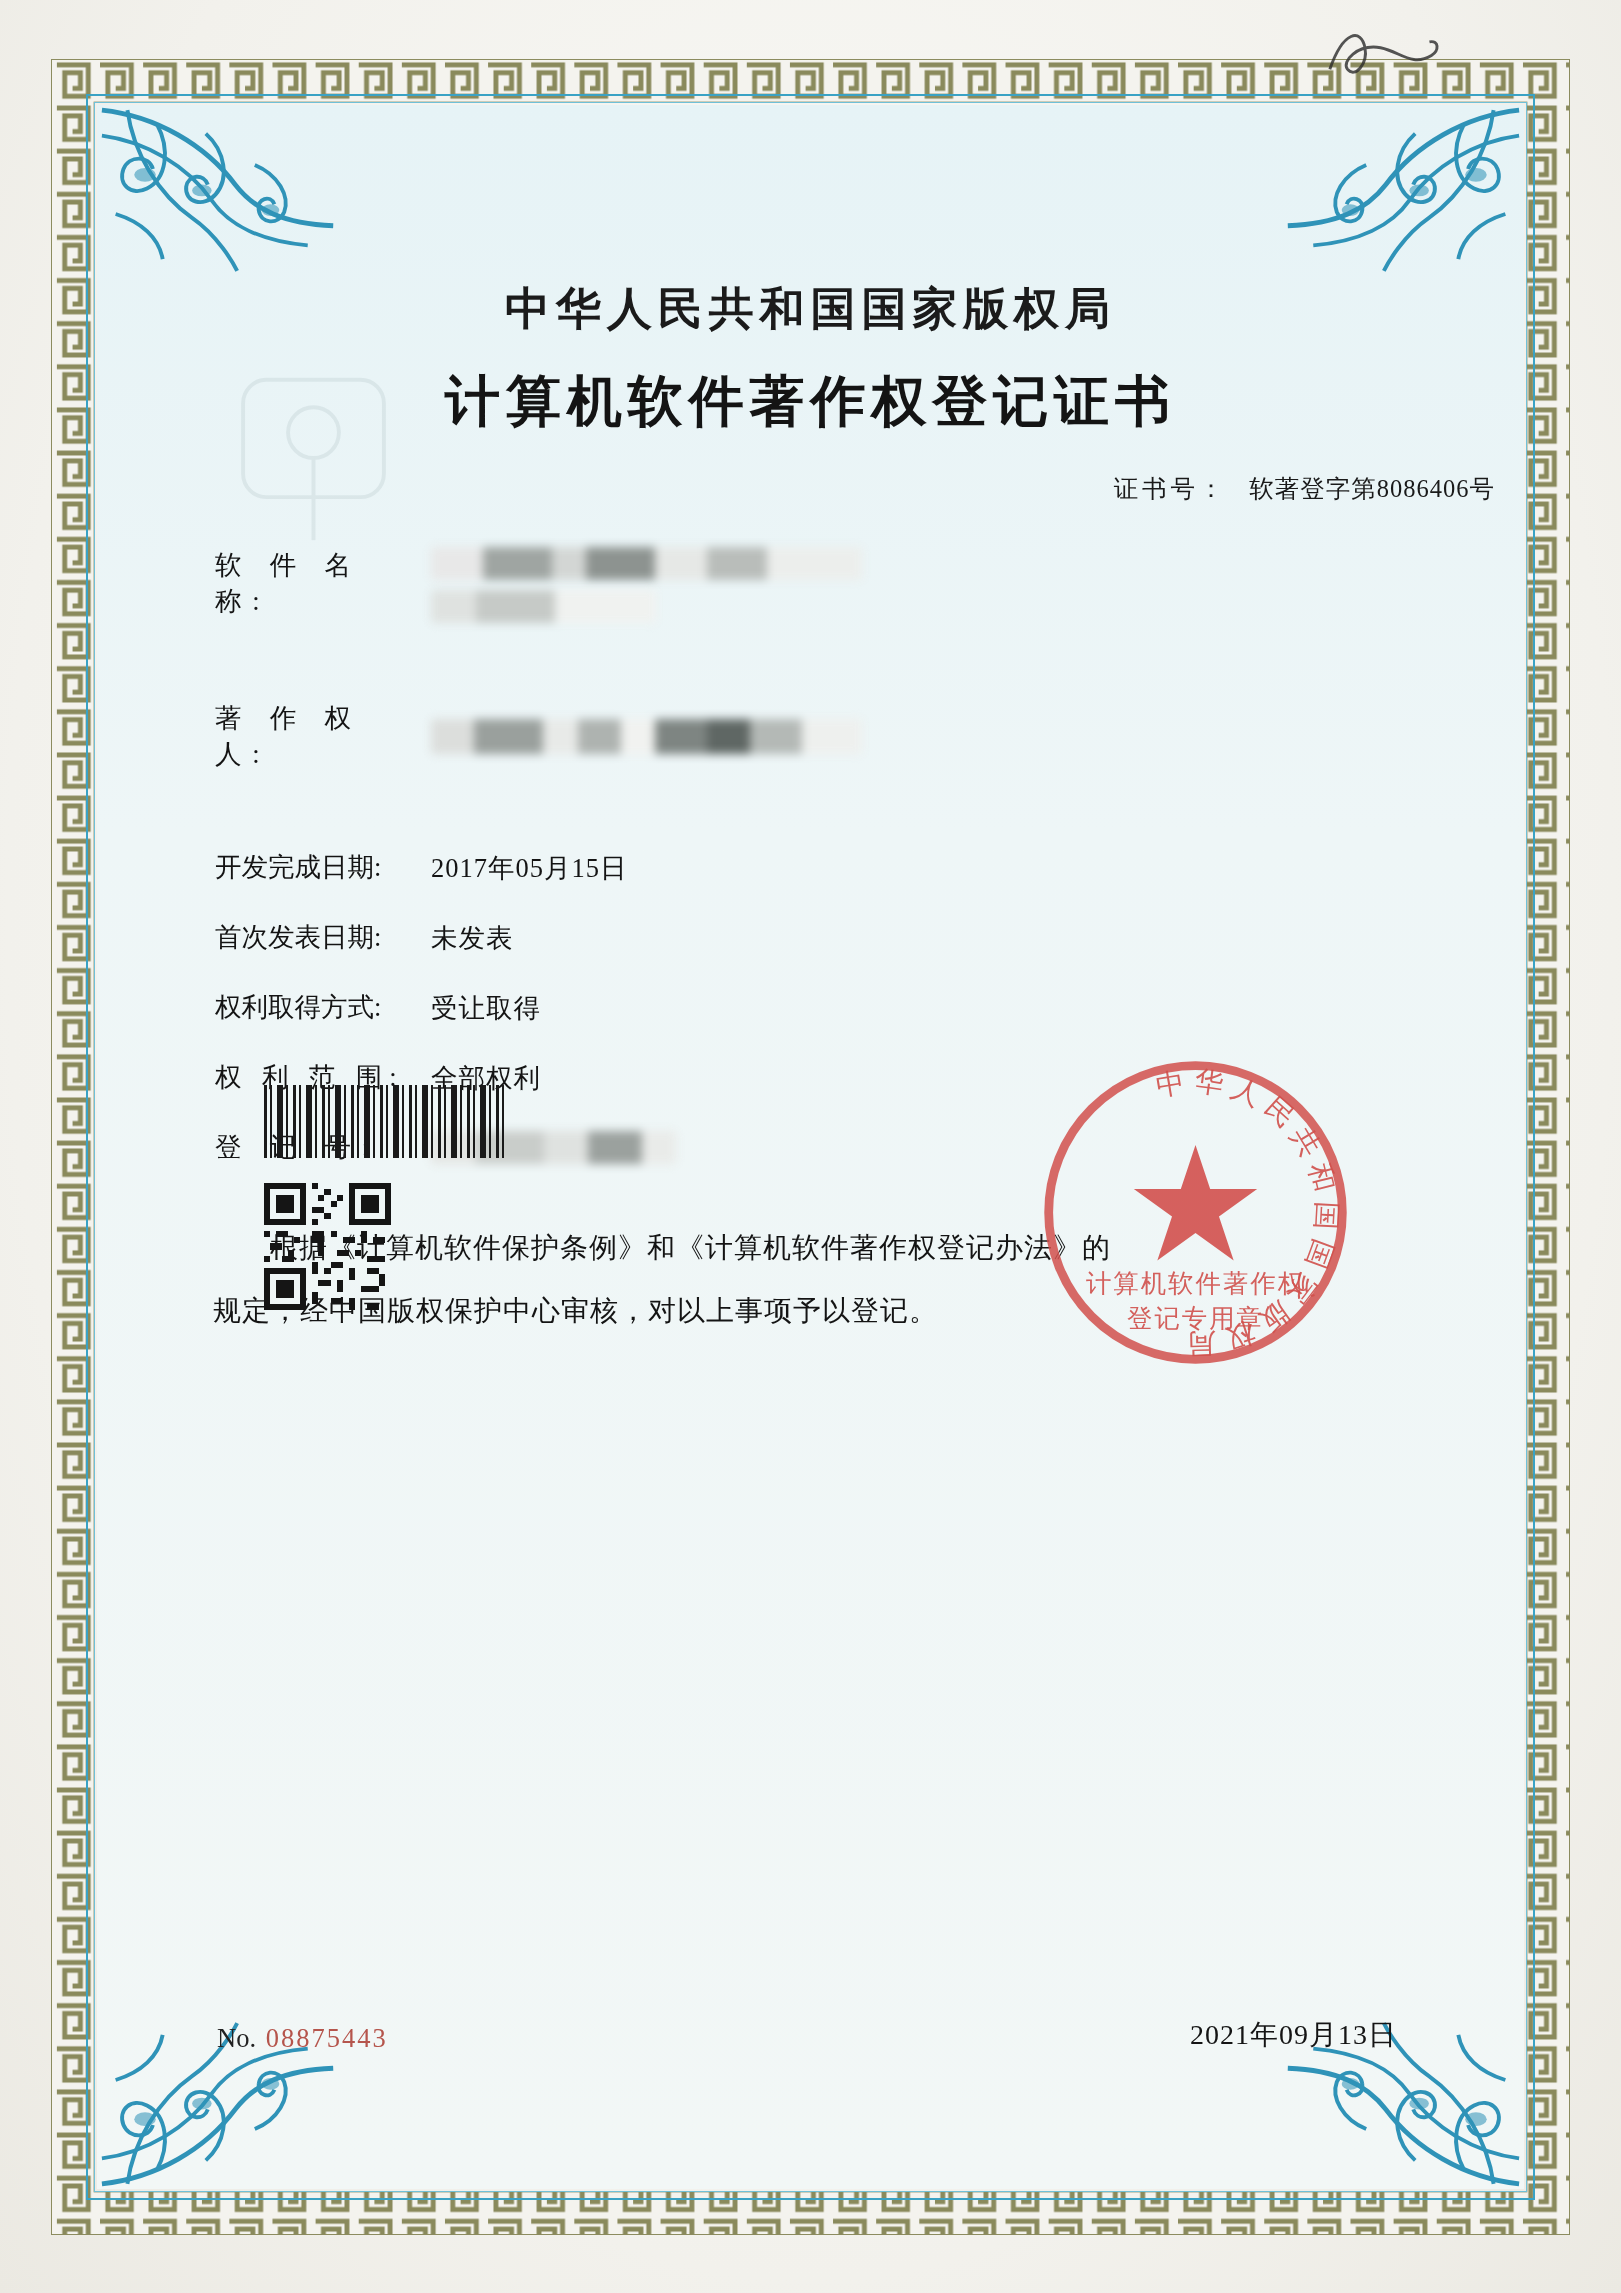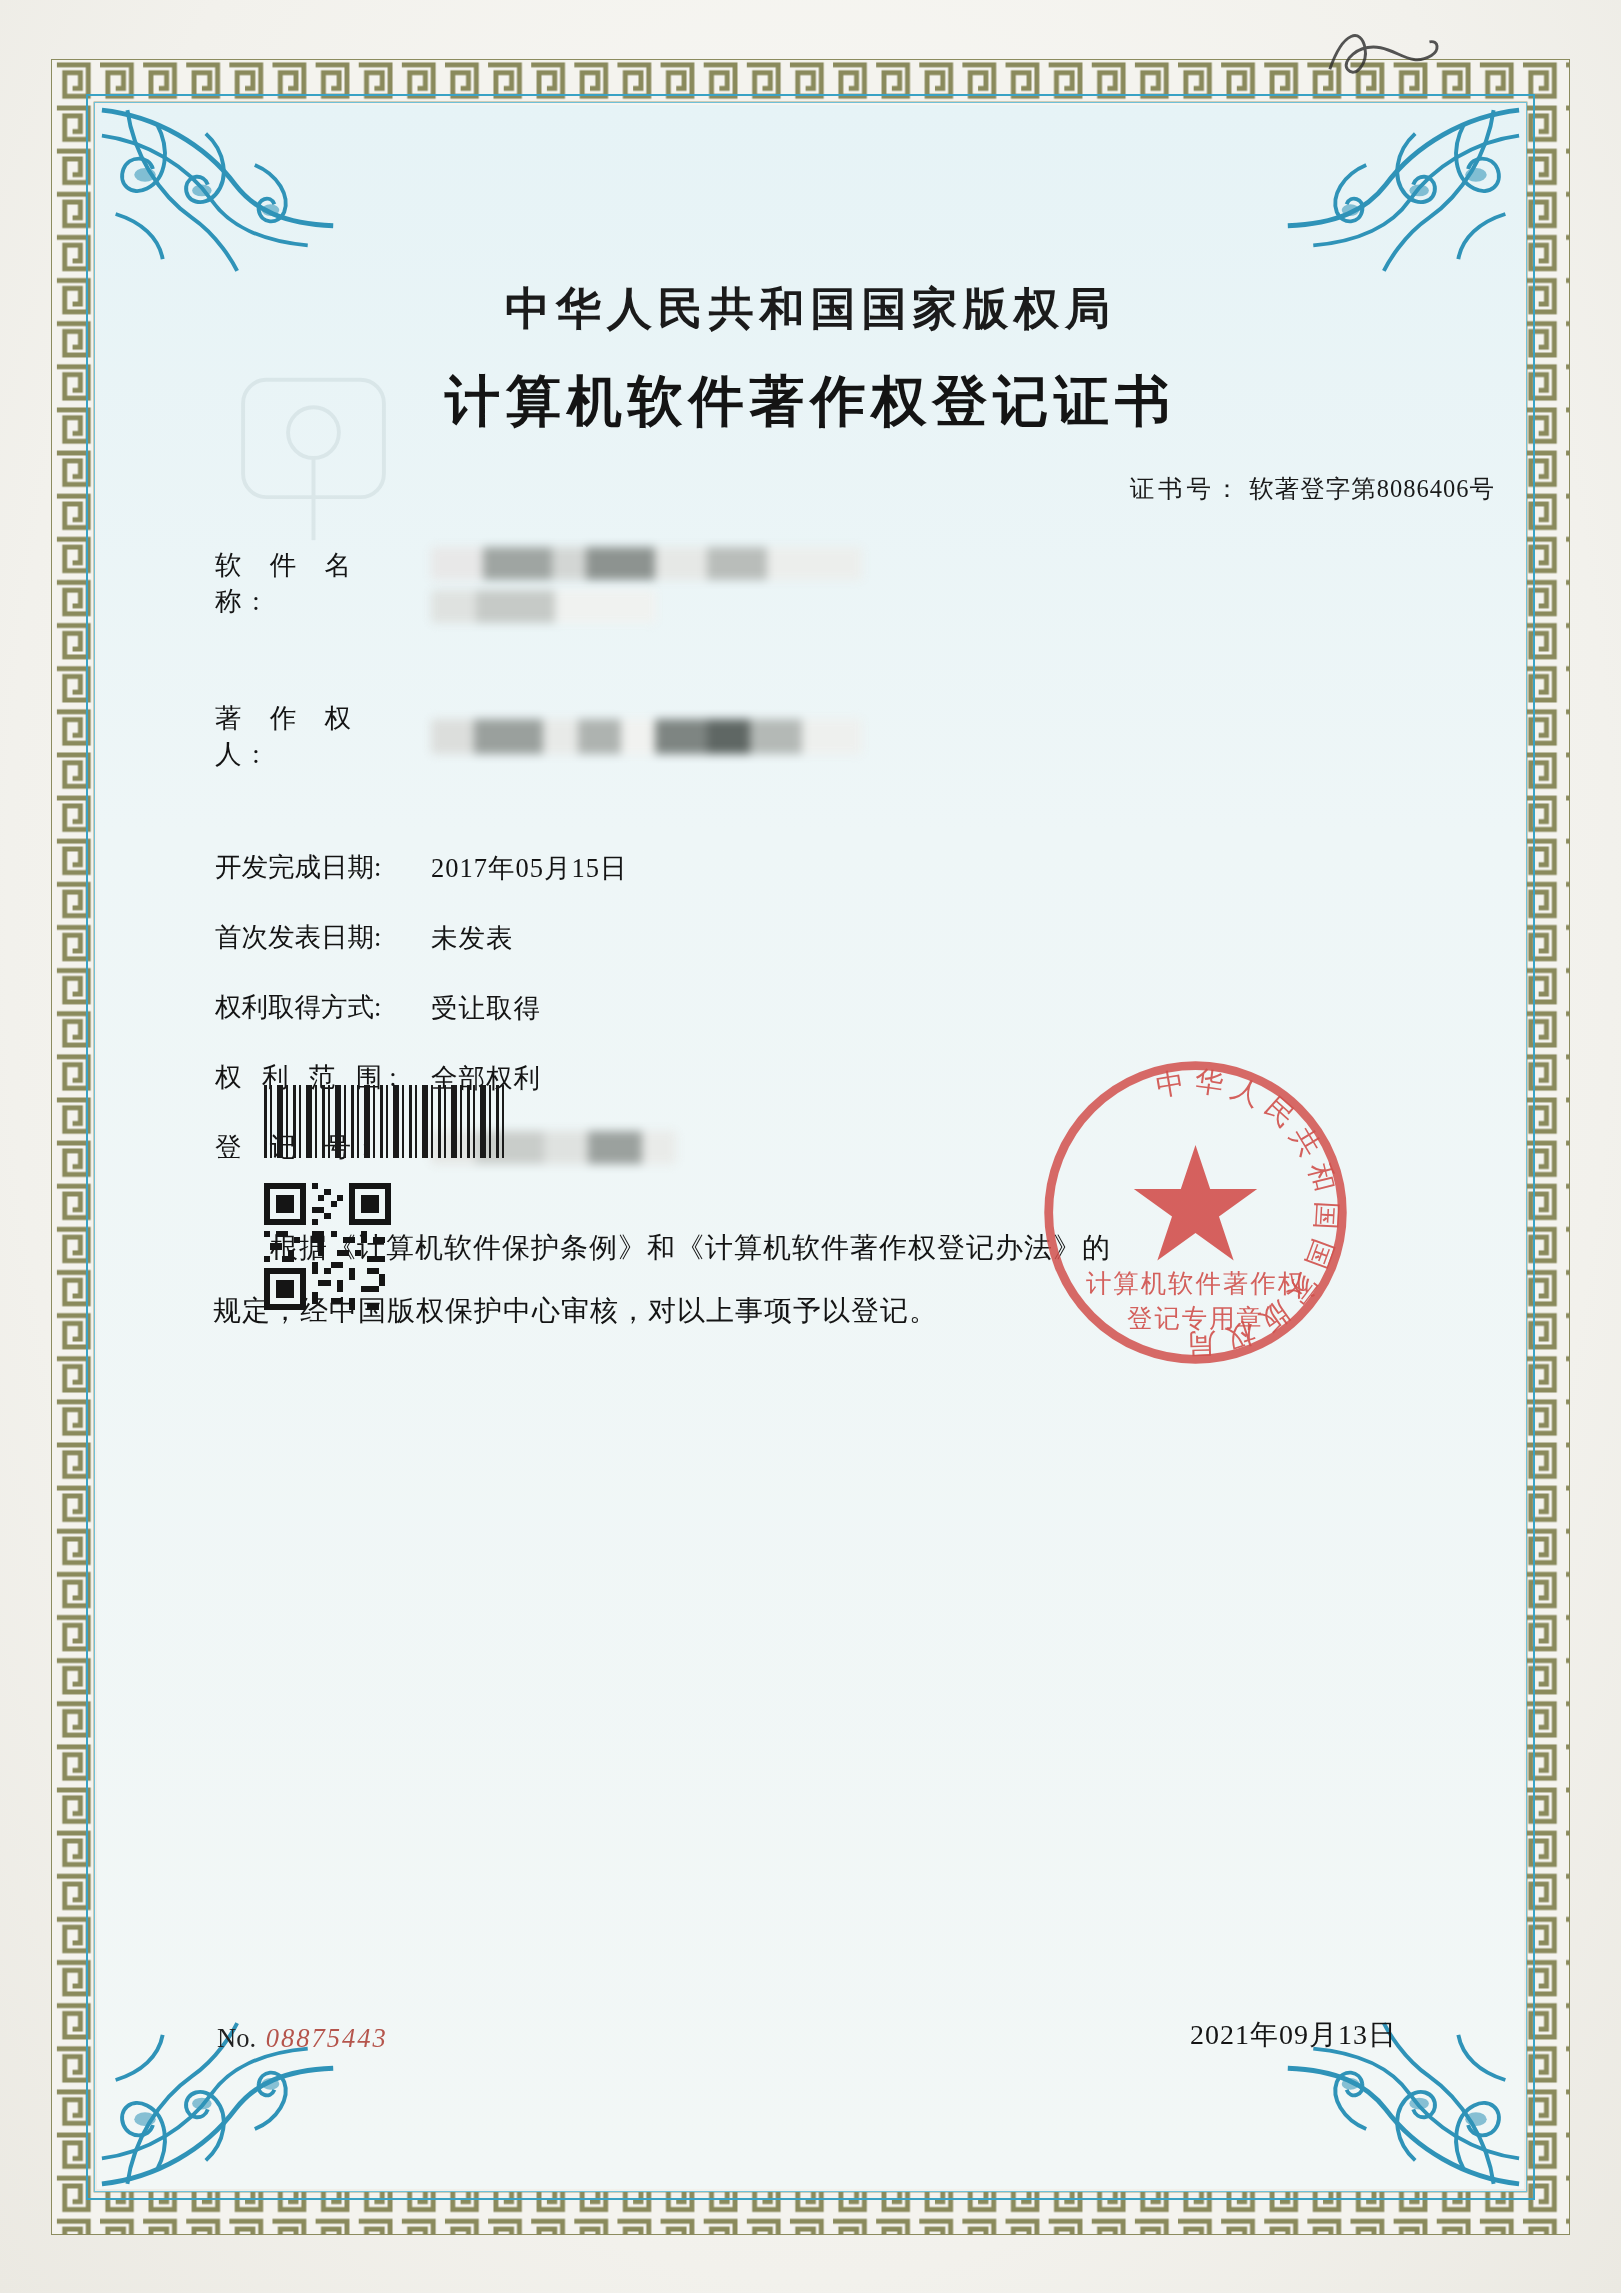--- a/index.html
+++ b/index.html
@@ -103,21 +103,21 @@
     font-weight: 700;
   }
   .certno {
     text-align: right;
     margin-top: 33px;
     padding-right: 29px;
     font-size: 24.5px;
     color: #1a1a1a;
     letter-spacing: 1px;
   }
-  .certno .label { letter-spacing: 3.9px; margin-right: 6px; text-align: right; }
+  .certno .label { letter-spacing: 3.9px; margin-right: 22px; text-align: right; }
 
   .field {
     display: flex;
     align-items: center;
     margin-left: 118px;
     margin-top: 33px;
     font-size: 26.5px;
     color: #141414;
   }
   .field .lbl {
@@ -205,21 +205,21 @@
     height: 39px;
   }
   .serial {
     position: absolute;
     left: 120px;
     bottom: 0;
     font-size: 26.5px;
     color: #222;
     font-family: "Liberation Serif", "DejaVu Serif", serif;
   }
-  .serial .num { color: #b5554c; letter-spacing: 2px; margin-left: 9.8px; font-style: italic; }
+  .serial .num { color: #b5554c; letter-spacing: 2px; margin-left: 9.8px; }
   .issuedate {
     position: absolute;
     right: 127px;
     bottom: 0;
     font-size: 28px;
     color: #141414;
     letter-spacing: 1px;
   }
   .watermark {
     position: absolute;

